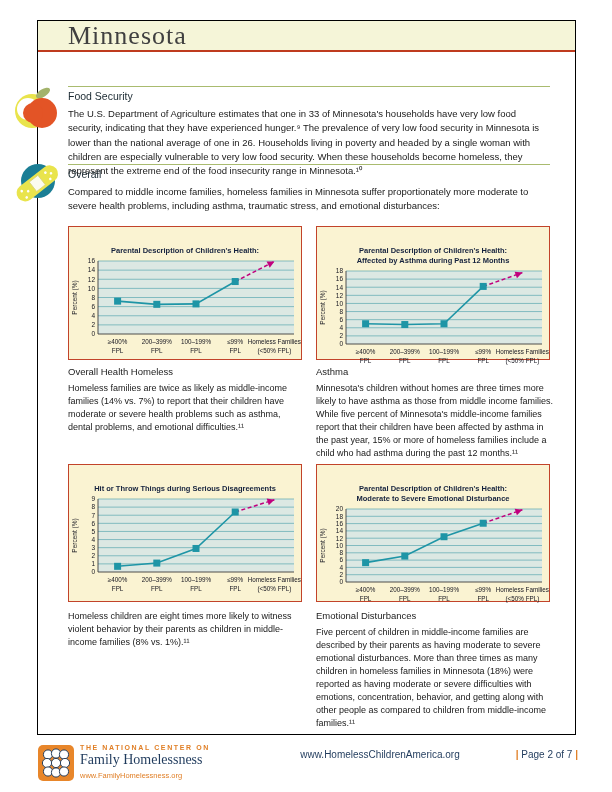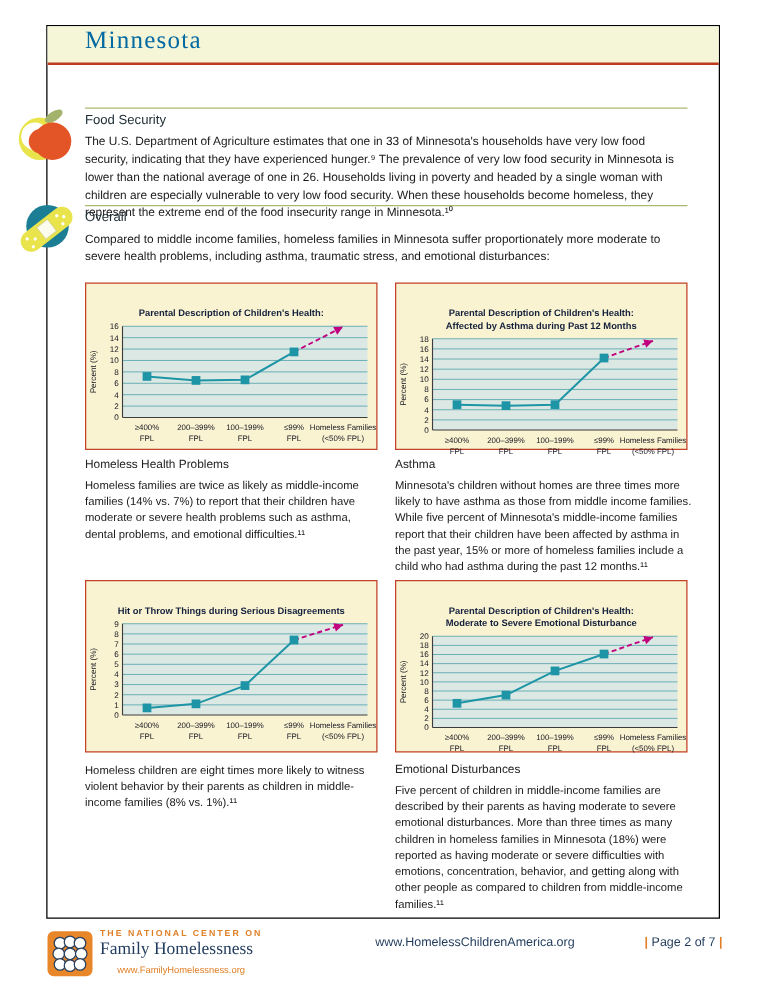--- a/index.html
+++ b/index.html
@@ -9,21 +9,21 @@
   }
   .frame{
     position:absolute;left:37px;top:20px;width:539px;height:715px;
     border:1px solid #000;box-sizing:border-box;background:#fff;
   }
   .title-band{
     position:absolute;left:0;top:0;width:100%;height:31px;
     background:#f5f5d8;border-bottom:2px solid #bf3b1e;box-sizing:border-box;
   }
   .page-title{
-    font-family:"Liberation Serif",serif;font-size:20px;color:#0369a1;
+    font-family:"Liberation Serif",serif;font-size:26px;color:#404040;
     position:absolute;left:30px;top:0px;letter-spacing:1px;
   }
   .rule{position:absolute;left:68px;width:482px;border-top:1px solid #a9bb6f;}
   .sec-heading{position:absolute;left:68px;font-size:10.5px;color:#1c2b33;}
   .body-text{
     position:absolute;left:68px;width:482px;font-size:9.5px;line-height:1.5;color:#191919;
   }
   .chart-box{
     position:absolute;width:234px;background:#faf3d2;
     border:1.5px solid #c2432a;box-sizing:border-box;padding-top:19px;
@@ -35,21 +35,21 @@
   svg.chart-canvas{display:block;margin:2px auto 0;overflow:visible;}
   .caption{position:absolute;width:238px;}
   .caption-heading{font-size:9.5px;color:#222;margin:0 0 5px 0;}
   .caption-body{font-size:9px;line-height:1.45;color:#191919;margin:0;}
   .side-icon{position:absolute;}
   .footer{position:absolute;left:0;top:740px;width:612px;height:52px;}
   .logo{position:absolute;left:37px;top:4px;}
   .org-block{position:absolute;left:80px;top:4px;}
   .org-line1{font-size:7px;font-weight:bold;letter-spacing:1.6px;color:#e07f26;}
   .org-line2{font-family:"Liberation Serif",serif;font-size:14px;font-weight:normal;color:#1f3a5c;margin-top:1px;}
-  .org-url{font-size:7.5px;color:#e07f26;margin-top:3px;text-align:center;}
+  .org-url{font-size:7.5px;color:#e07f26;margin-top:3px;}
   .center-url{position:absolute;left:270px;top:9px;width:220px;text-align:center;font-size:10px;color:#1f3a5c;}
   .page-label{position:absolute;right:34px;top:9px;font-size:10px;color:#1f3a5c;}
   .page-label .pipe{color:#e07f26;font-weight:bold;}
 </style>
 </head>
 <body>
 
 <div class="frame">
   <div class="title-band">
     <div class="page-title">Minnesota</div>
@@ -252,21 +252,21 @@
       <text x="126" y="86" text-anchor="middle" font-size="6.3" fill="#15151f">100–199%</text>
       <text x="126" y="95" text-anchor="middle" font-size="6.3" fill="#15151f">FPL</text>
       <text x="165.2" y="86" text-anchor="middle" font-size="6.3" fill="#15151f">≤99%</text>
       <text x="165.2" y="95" text-anchor="middle" font-size="6.3" fill="#15151f">FPL</text>
       <text x="204.4" y="86" text-anchor="middle" font-size="6.3" fill="#15151f">Homeless Families</text>
       <text x="204.4" y="95" text-anchor="middle" font-size="6.3" fill="#15151f">(&lt;50% FPL)</text>
     </svg>
 </div>
 
 <div class="caption" style="left:68px;top:366px;">
-  <div class="caption-heading">Homeless Health Problems</div>
+  <div class="caption-heading">Overall Health Homeless</div>
   <p class="caption-body">Homeless families are twice as likely as middle-income families (14% vs. 7%) to report that their children have moderate or severe health problems such as asthma, dental problems, and emotional difficulties.¹¹</p>
 </div>
 <div class="caption" style="left:316px;top:366px;">
   <div class="caption-heading">Asthma</div>
   <p class="caption-body">Minnesota's children without homes are three times more likely to have asthma as those from middle income families. While five percent of Minnesota's middle-income families report that their children have been affected by asthma in the past year, 15% or more of homeless families include a child who had asthma during the past 12 months.¹¹</p>
 </div>
 <div class="caption" style="left:68px;top:610px;">
   <p class="caption-body">Homeless children are eight times more likely to witness violent behavior by their parents as children in middle-income families (8% vs. 1%).¹¹</p>
 </div>
 <div class="caption" style="left:316px;top:610px;">

